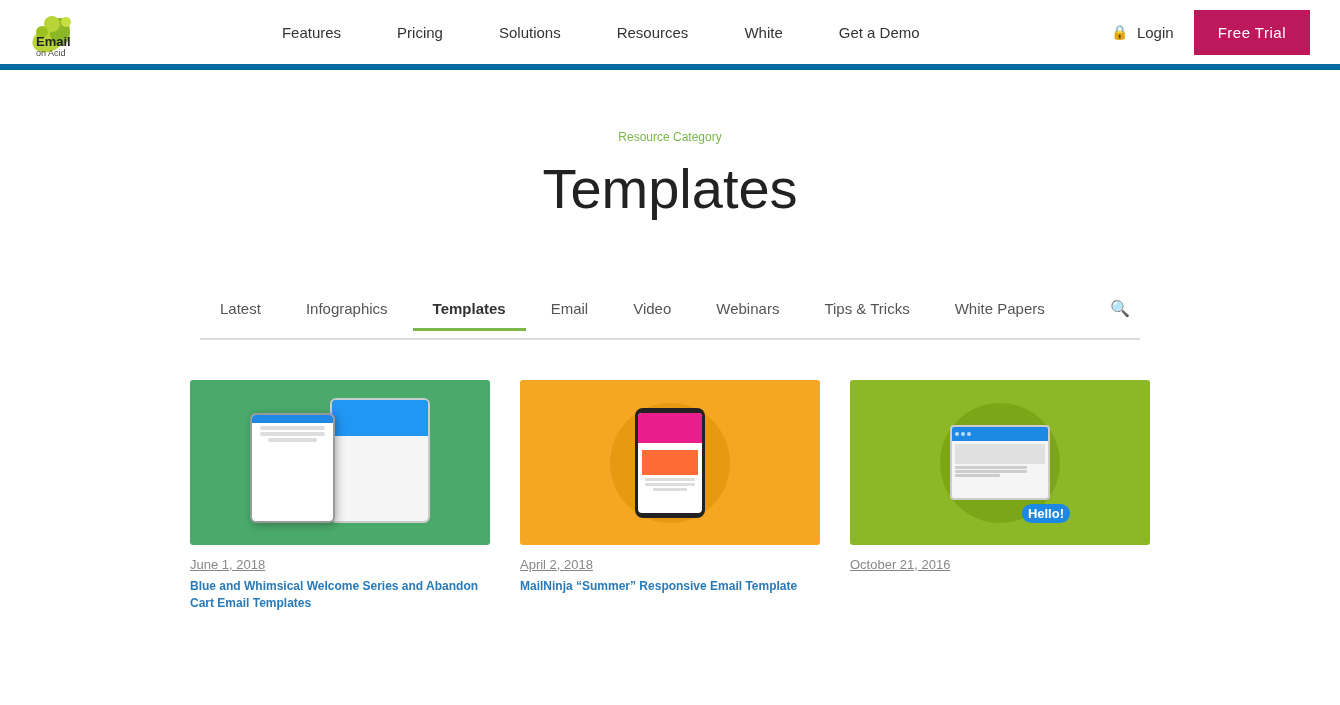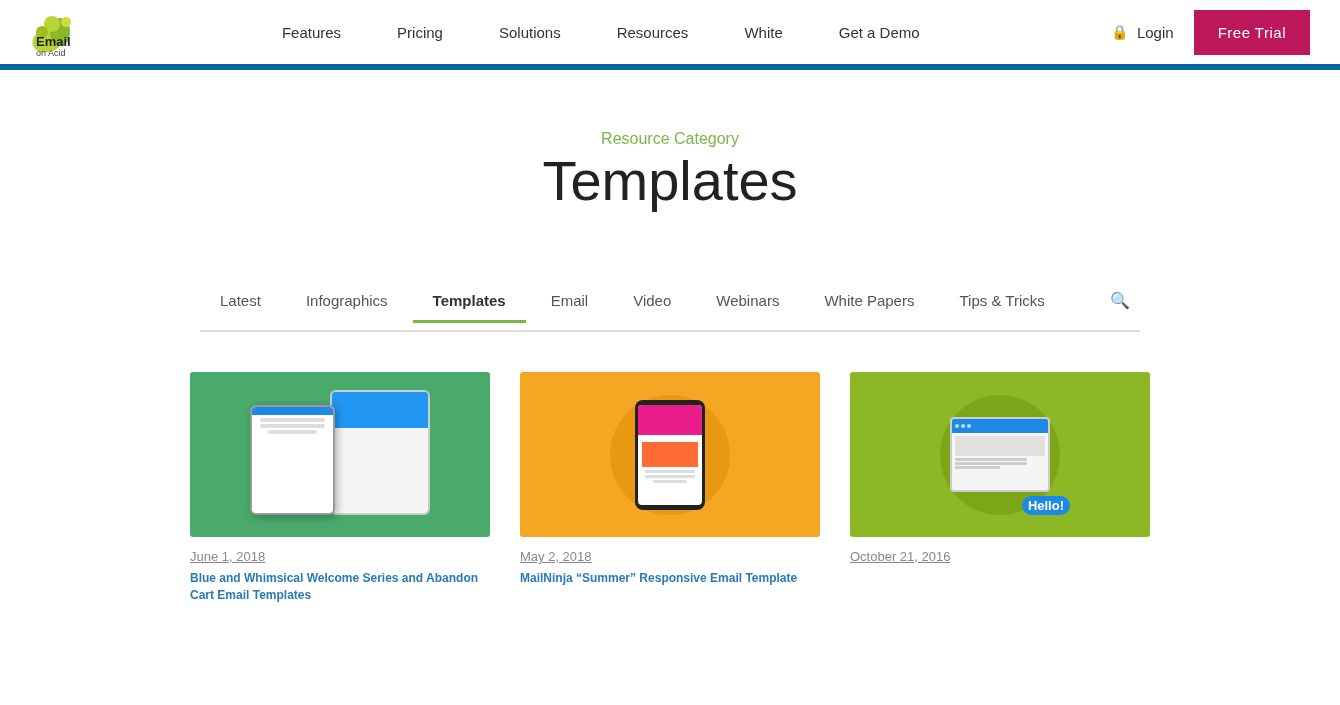--- a/index.html
+++ b/index.html
@@ -48,22 +48,23 @@
       text-transform: none;
       letter-spacing: 0.5px;
     }
 
     
     .hero {
       text-align: center;
       padding: 60px 20px 30px;
     }
     .resource-category-label {
-      font-size: 16px;
+      font-size: 12px;
       color: #7ab648;
+      margin-bottom: 12px;
       font-weight: 500;
     }
     .hero-title {
       font-size: 56px;
       font-weight: 300;
       color: #222;
       margin-bottom: 40px;
     }
 
     
@@ -318,22 +319,22 @@
 </section>
 
 <div class="tab-nav-wrapper">
   <div class="tab-nav">
     <div class="tab-item">Latest</div>
     <div class="tab-item">Infographics</div>
     <div class="tab-item active">Templates</div>
     <div class="tab-item">Email</div>
     <div class="tab-item">Video</div>
     <div class="tab-item">Webinars</div>
+    <div class="tab-item">Tips &amp; Tricks</div>
     <div class="tab-item">White Papers</div>
-    <div class="tab-item">Tips &amp; Tricks</div>
     <div class="tab-search">🔍</div>
   </div>
 </div>
 
 <div class="cards-grid">
 
   <div class="card">
     <div class="card-image green-bg">
       <div class="mockup-container">
         <div class="green-mockup">
@@ -366,21 +367,21 @@
                   <div class="orange-phone-line"></div>
                   <div class="orange-phone-line"></div>
                   <div class="orange-phone-line" style="width:60%"></div>
                 </div>
               </div>
             </div>
           </div>
         </div>
       </div>
     </div>
-    <p class="card-date">May 2, 2018</p>
+    <p class="card-date">April 2, 2018</p>
     <p class="card-title">MailNinja “Summer” Responsive Email Template</p>
   </div>
 
   <div class="card">
     <div class="card-image lime-bg">
       <div class="mockup-container">
         <div class="lime-mockup">
           <div class="lime-circle">
             <div class="lime-laptop">
               <div class="lime-laptop-header">

